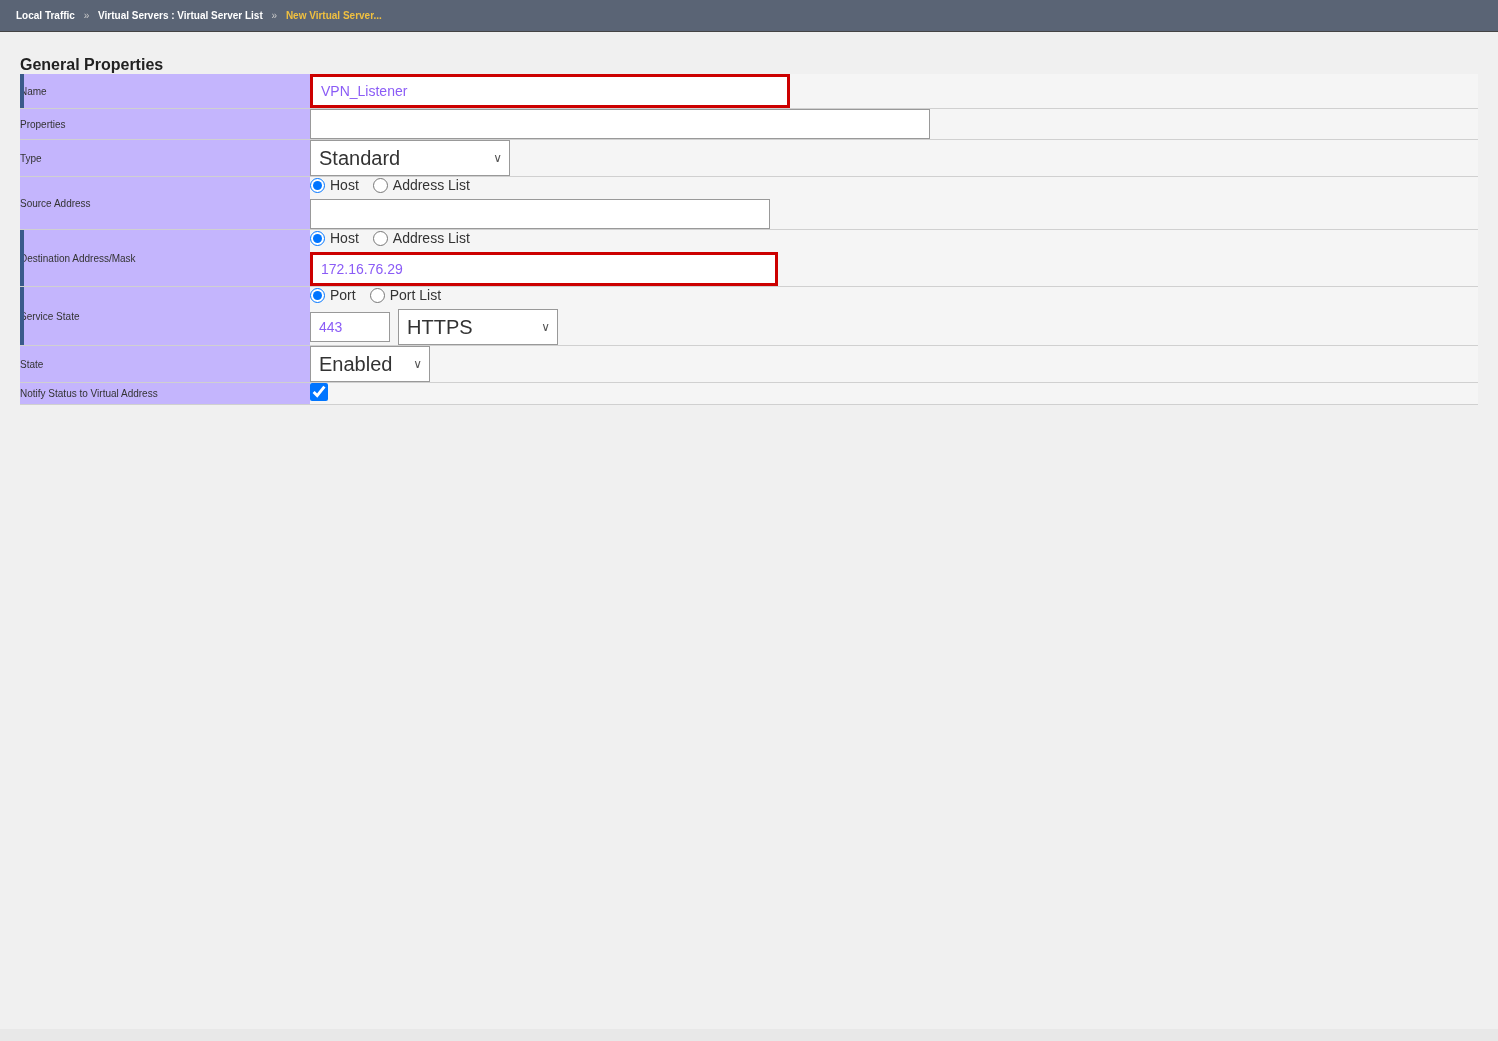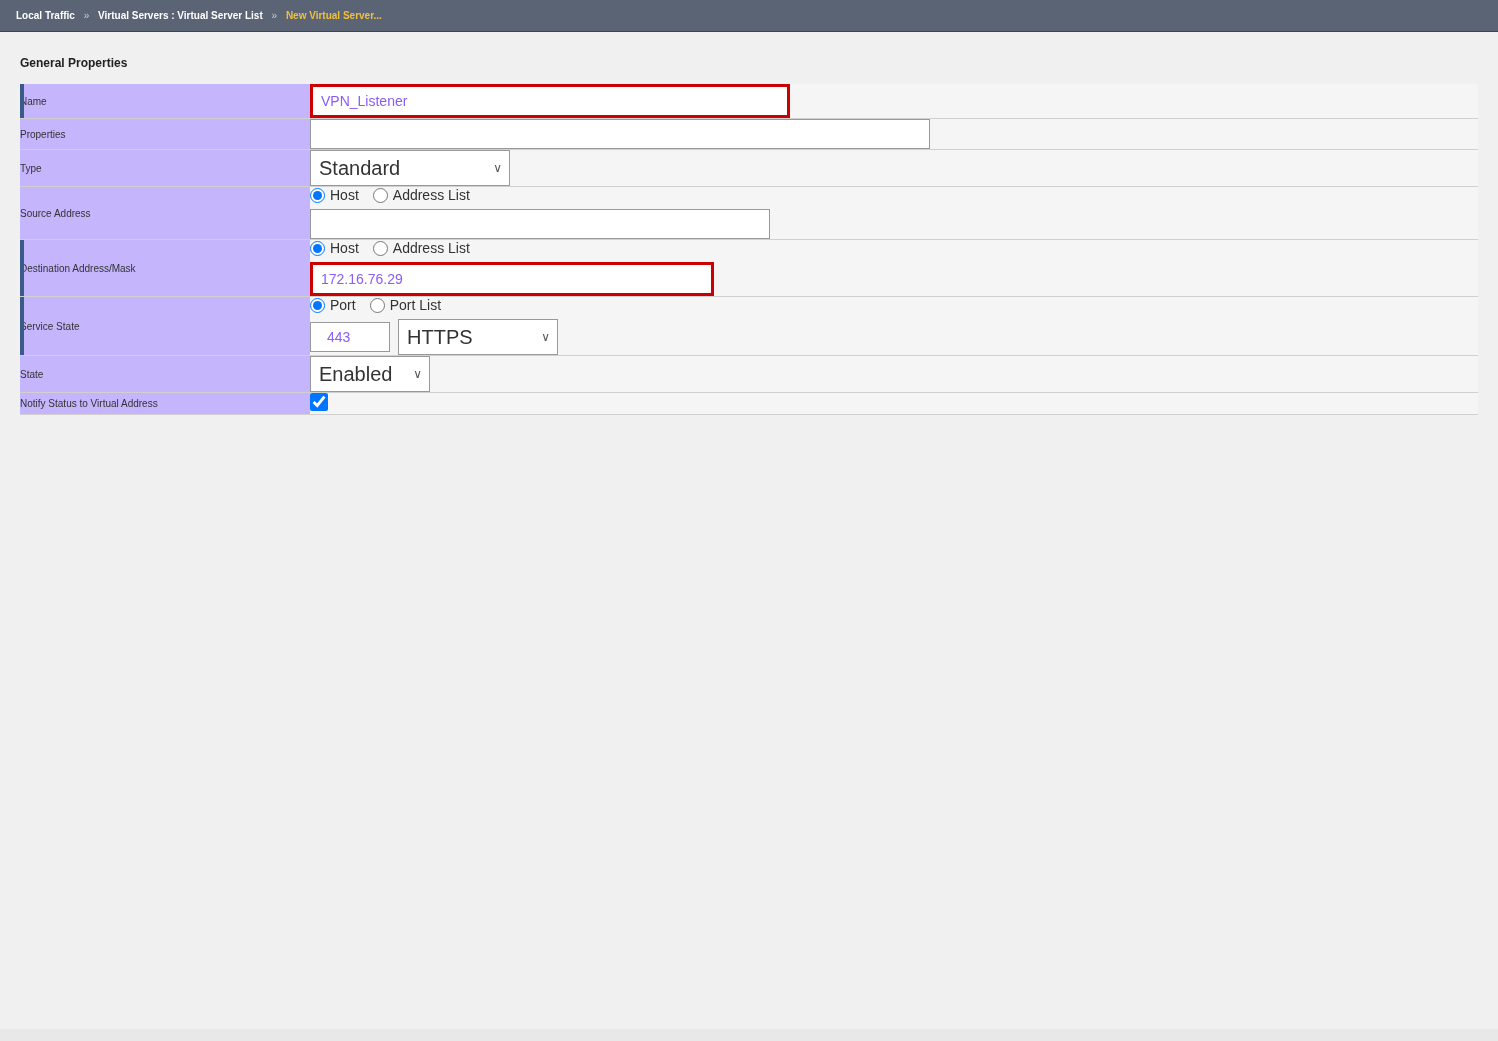--- a/index.html
+++ b/index.html
@@ -29,23 +29,23 @@
     }
 
     
     .main-content {
       background: #f0f0f0;
       padding: 24px 20px 30px 20px;
       min-height: calc(100vh - 44px);
     }
 
     .section-title {
-      font-size: 12px;
+      font-size: 16px;
       font-weight: bold;
-      margin-bottom: 14px;
+      margin-bottom: 0;
       color: #222;
     }
 
     
     .form-table {
       width: 100%;
       border-collapse: collapse;
       background: #f5f5f5;
     }
 
@@ -102,21 +102,21 @@
       width: 620px;
     }
 
     .text-input-source {
       width: 460px;
       display: block;
       margin-top: 6px;
     }
 
     .text-input-dest {
-      width: 404px;
+      width: 468px;
       border: 3px solid #cc0000;
       display: block;
       margin-top: 2px;
     }
 
     
     .select-input {
       border: 1px solid #999;
       padding: 6px 8px;
       font-size: 20px;
@@ -182,21 +182,21 @@
     .port-row {
       display: flex;
       align-items: center;
       gap: 8px;
       margin-top: 6px;
     }
 
     .text-input-port {
       width: 80px;
       border: 1px solid #999;
-      padding: 6px 16px;
+      padding: 6px 8px;
       font-size: 14px;
       background: #fff;
     }
 
     
     .checkbox-input {
       width: 18px;
       height: 18px;
       cursor: pointer;
     }

